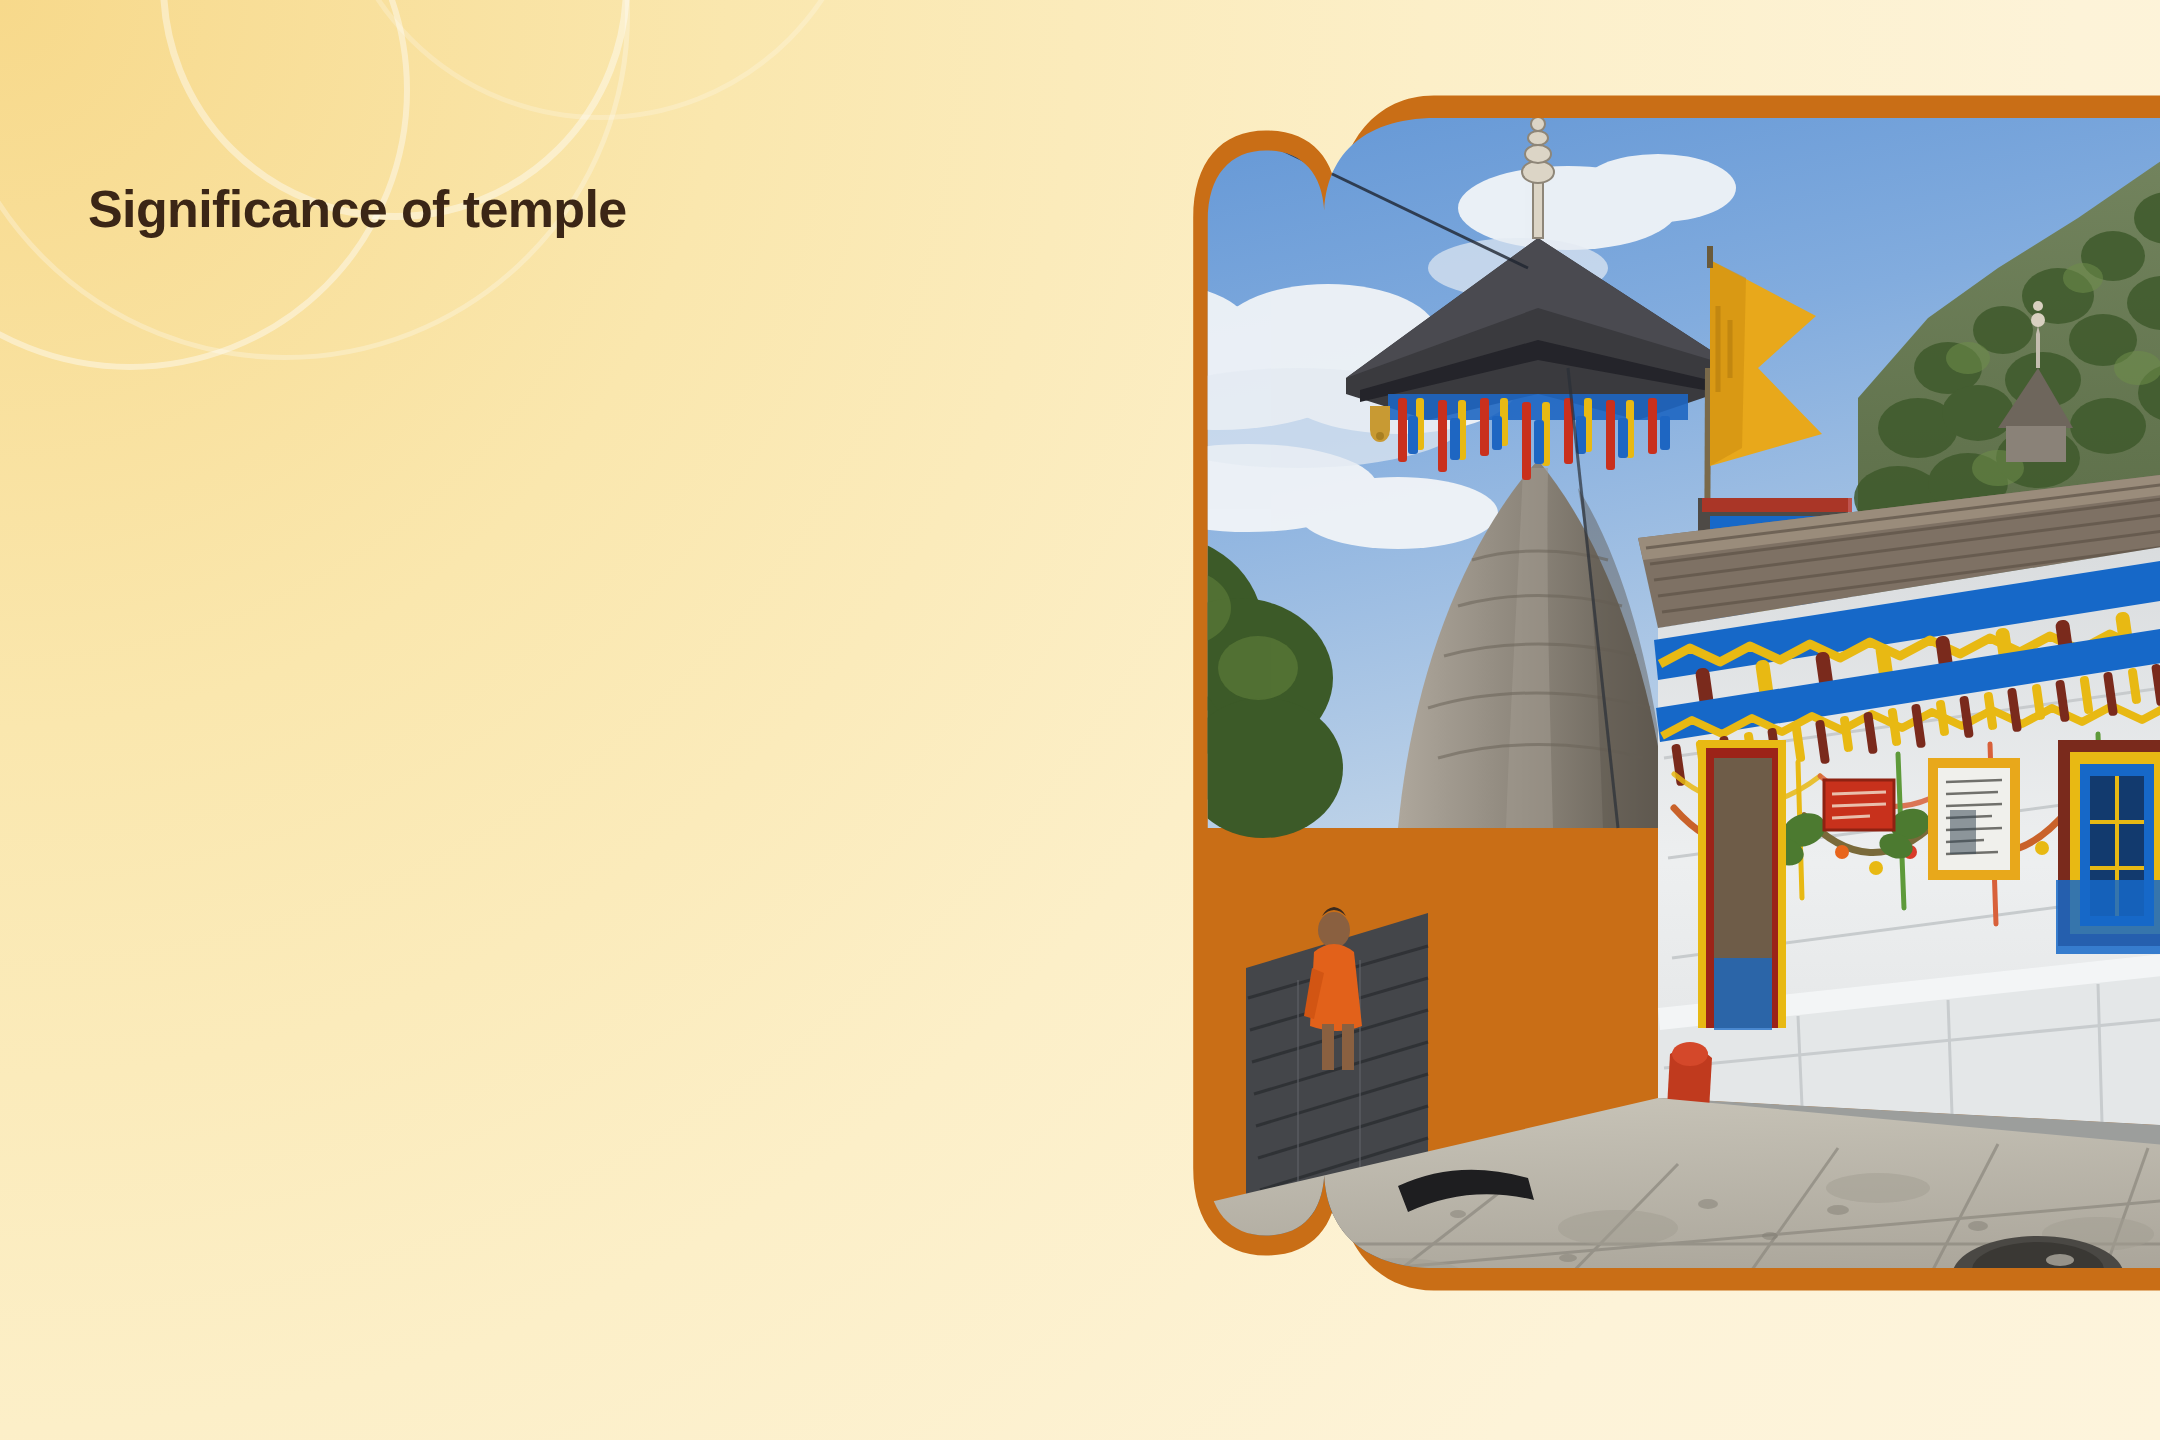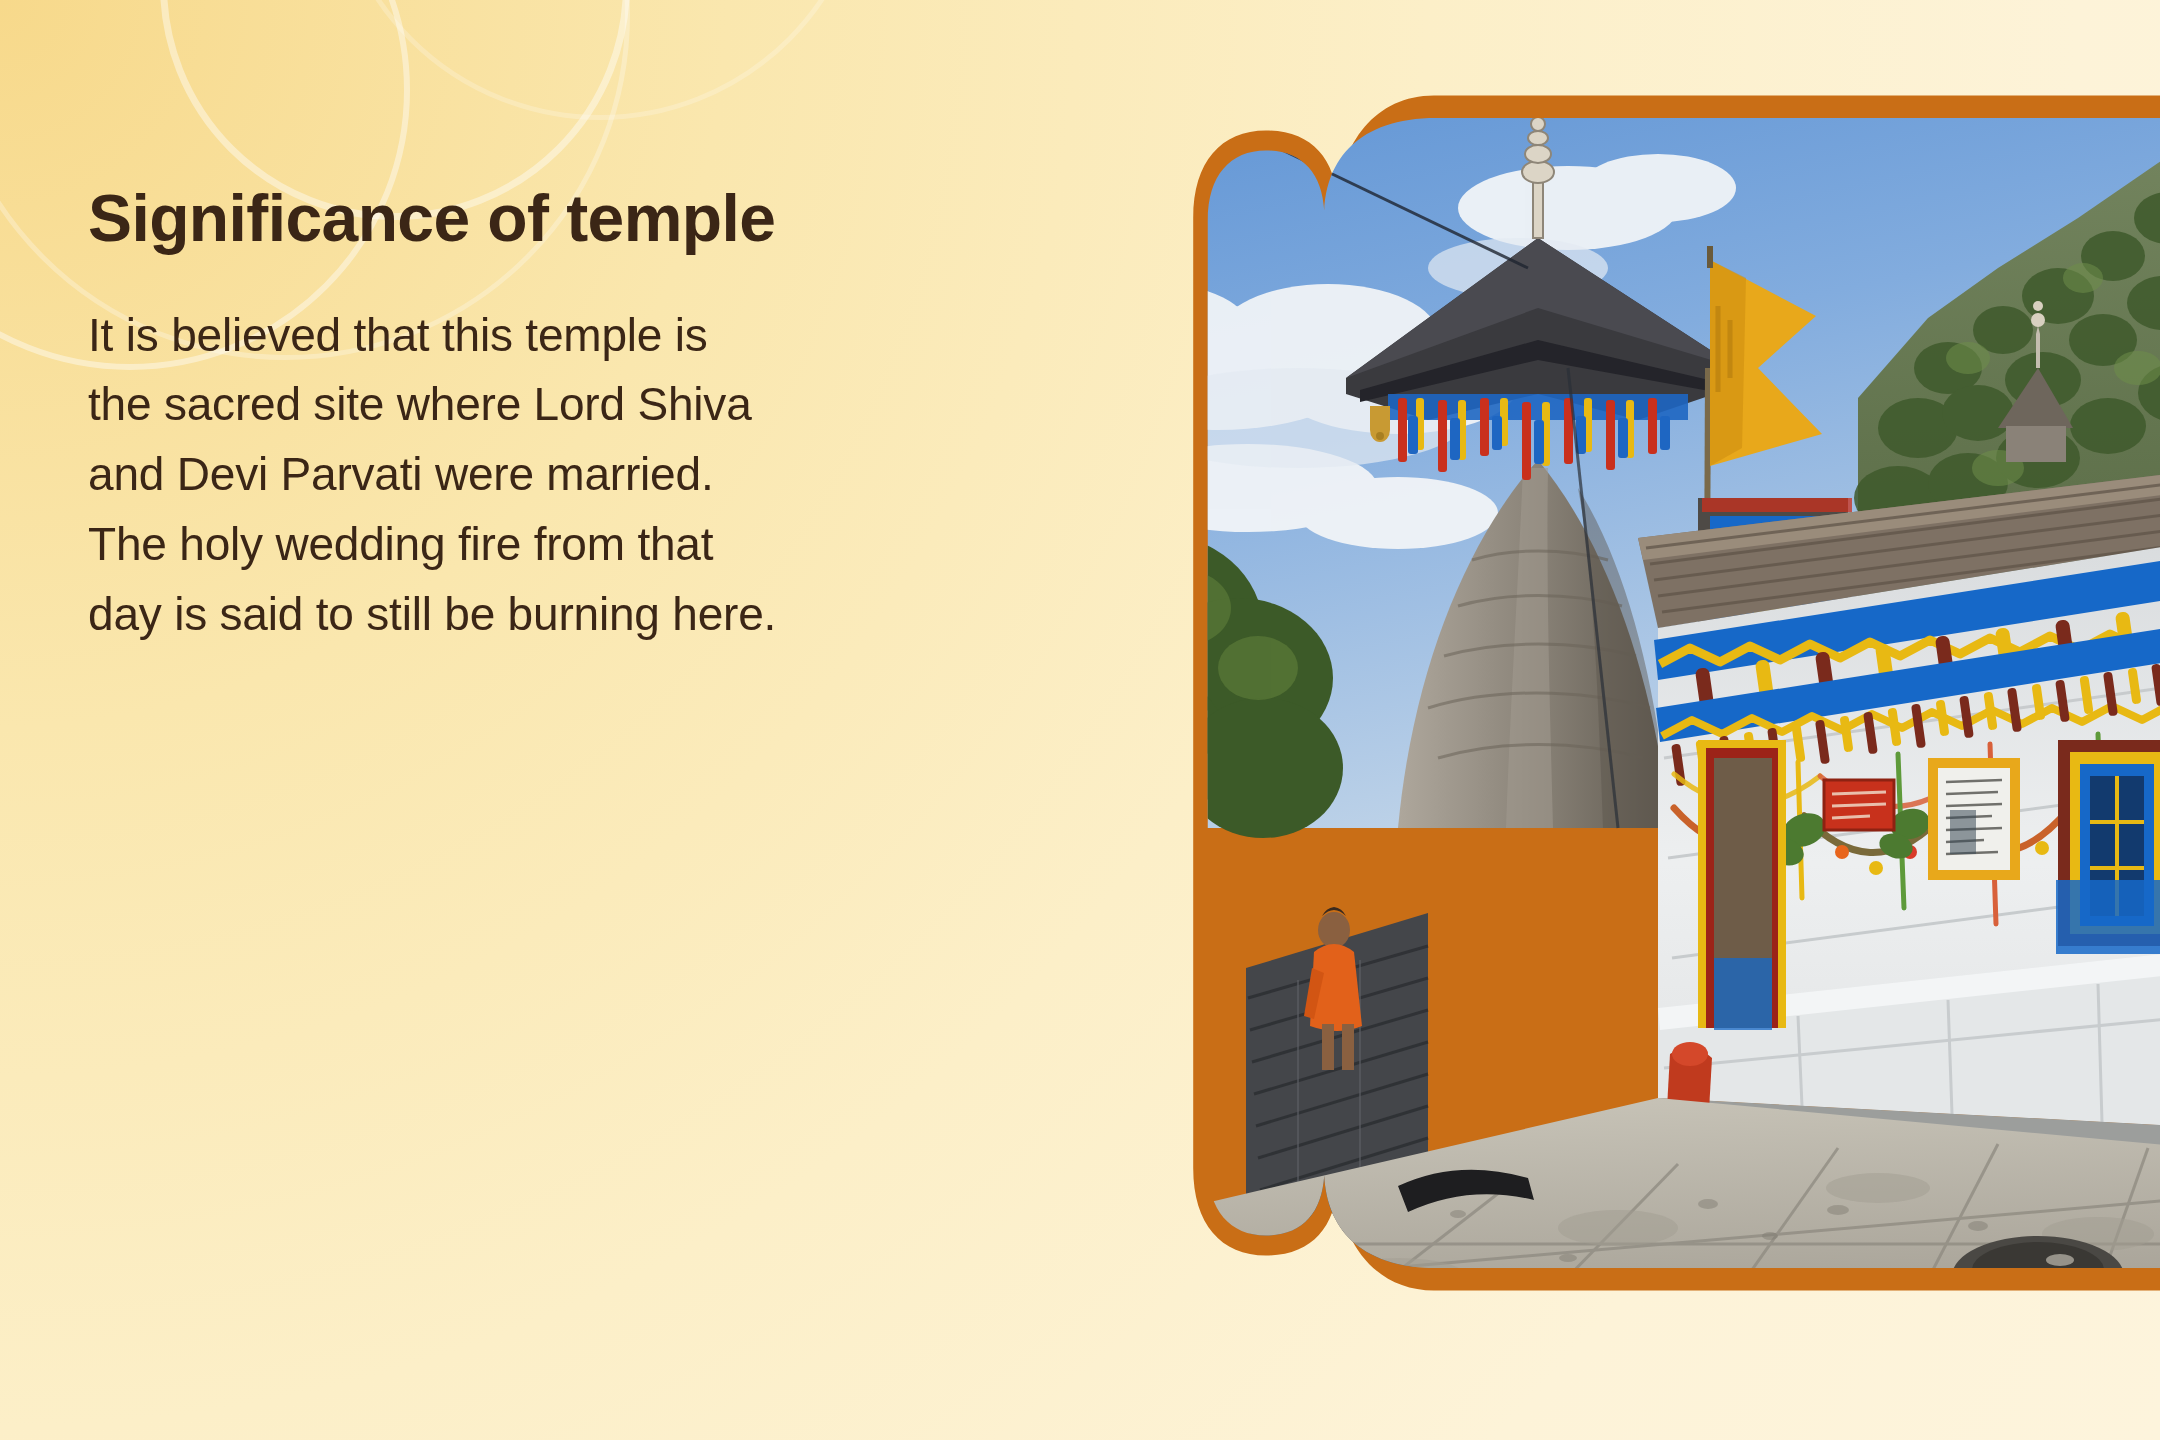--- a/index.html
+++ b/index.html
@@ -22,21 +22,21 @@
   .ring-c { left:-60px;  top:-330px; width:690px; height:690px; border-width:5px;
             border-color:rgba(255,255,255,0.28); }
   .ring-d { left:330px;  top:-420px; width:540px; height:540px; border-width:5px;
             border-color:rgba(255,255,255,0.22); }
 
   
   .text-col {
     position:absolute; left:88px; top:178px; width:690px;
   }
   .headline {
-    font-size:66px; font-weight:700; color:#3B2616;
+    font-size:52px; font-weight:700; color:#3B2616;
     line-height:1.22; letter-spacing:-0.6px;
     margin-bottom:42px;
   }
   .body-copy {
     font-size:46px; font-weight:400; color:#3B2616;
     line-height:1.52; letter-spacing:-0.2px;
   }
 
   
   .photo-wrap {
@@ -63,21 +63,20 @@
 
 <div class="bg-deco">
   <div class="deco-ring ring-c"></div>
   <div class="deco-ring ring-a"></div>
   <div class="deco-ring ring-b"></div>
   <div class="deco-ring ring-d"></div>
 </div>
 
 <div class="text-col">
   <h1 class="headline">Significance of temple</h1>
-  <p class="body-copy">It is believed that this temple is the sacred site where Lord Shiva and Devi Parvati were married. The holy wedding fire from that day is said to still be burning here.</p>
 </div>
 
 <svg class="clip-defs" aria-hidden="true">
   <defs>
 
     <clipPath id="ogeeClip" clipPathUnits="objectBoundingBox">
       <path d="M0.085,0.120
                C0.085,0.075 0.110,0.050 0.150,0.050
                C0.190,0.050 0.212,0.072 0.214,0.108
                C0.216,0.060 0.248,0.022 0.300,0.022

